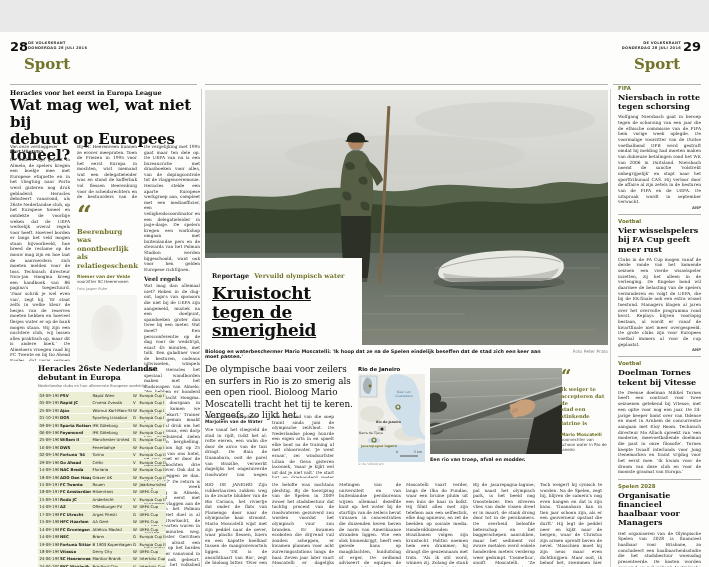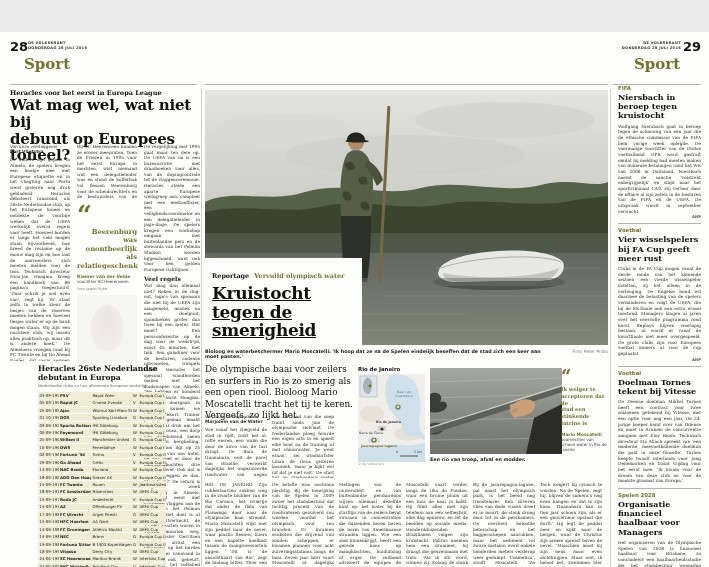--- a/index.html
+++ b/index.html
@@ -13,21 +13,21 @@
   .hrule{height:1px;background:#b3b3ad;}
   .vrule{width:1px;background:#cfcfc9;}
   
   .kicker{font:bold 6.5px "DejaVu Serif",serif;color:#111;}
   .headline{font:bold 15px/1.12 "DejaVu Serif",serif;color:#111;white-space:pre-line;letter-spacing:-.2px;}
   .byline{font:400 4.2px "DejaVu Sans",sans-serif;color:#333;line-height:1.3;}
   .byline b{font-size:4.4px;}
   .t{font:400 4.3px/1.3 "DejaVu Serif",serif;text-align:justify;color:#2e2e2e;overflow:hidden;}
   .subhead{font:bold 6px "DejaVu Serif",serif;color:#111;margin:3px 0 1px 0;}
   .qmark{font:bold 26px/1 "DejaVu Serif",serif;color:#73732c;}
-  .q-text{font:bold 6.8px/1.25 "DejaVu Serif",serif;color:#73732c;white-space:pre-line;text-align:right;}
+  .q-text{font:bold 6.8px/1.25 "DejaVu Serif",serif;color:#73732c;white-space:pre-line;}
   .q-name{font:bold 4.4px "DejaVu Sans",sans-serif;color:#73732c;}
   .q-role{font:400 4px "DejaVu Sans",sans-serif;color:#444;}
   .q-credit{font:400 3.6px "DejaVu Sans",sans-serif;color:#888;}
   .portrait{background:#f5f5f2;position:relative;overflow:hidden;}
   .portrait .head{position:absolute;left:14px;top:10px;width:32px;height:46px;border-radius:50% 50% 40% 40%;
                   background:radial-gradient(ellipse at 50% 35%,#e9e7e1 0%,#efeeea 70%,#f5f5f2 100%);}
   
   .tbl-title{font:bold 7.6px "DejaVu Serif",serif;color:#111;}
   .tbl-sub{font:400 3.8px "DejaVu Sans",sans-serif;color:#666;}
   .trow{display:flex;height:6.5px;margin-bottom:.95px;background:#ecefd3;align-items:center;
@@ -455,21 +455,21 @@
   <div class="abs t" style="left:272px;top:450px;width:62px;height:112px;">De belofte was nochtans plechtig. Bij de toewijzing van de Spelen in 2009 zwoer het stadsbestuur dat tachtig procent van de rioolwateren gezuiverd zou worden voordat het olympisch vuur zou branden. Er kwamen ecoboten die drijvend vuil zouden scheppen, er kwamen plannen voor acht zuiveringsstations langs de baai. Zeven jaar later vaart Moscatelli er dagelijks langs en telt op zijn vingers wat er van terechtkwam: drie stations, waarvan er twee hooguit half werken. De ecoboten liggen roestend aan de kade van Niteroi.</div>
   <div class="abs t" style="left:339px;top:450px;width:62px;height:112px;">Metingen van de universiteit en van buitenlandse persbureaus wijzen allemaal dezelfde kant op: het water bij de startlijn van de zeilers bevat virussen in concentraties die duizenden keren boven de norm van Amerikaanse stranden liggen. Wie een slok binnenkrijgt, heeft een gerede kans op maagklachten, huiduitslag of erger. De zeilbond adviseert de equipes de mond stijf dicht te houden, de handen te ontsmetten en na elke training lang te douchen. Een Duitse zeiler liep vorig jaar al een hardnekkige infectie op.</div>
   <div class="abs t" style="left:406px;top:450px;width:62px;height:112px;">Moscatelli vaart verder, langs de Ilha do Fundao, waar een bruine pluim uit een buis de baai in kolkt. Hij filmt alles met zijn telefoon aan een selfiestick, elke dag opnieuw, en zet de beelden op sociale media. Honderdduizenden Brazilianen volgen zijn kruistocht. Politici noemen hem een drammer; hij draagt die geuzennaam met trots. 'Als ik stil word, winnen zij. Zolang de stank hier hangt, blijf ik filmen.' Zijn grootste succes: de mangrovebossen die hij met subsidie herplantte, honderd hectare groen langs de lagunes.</div>
   <div class="abs t" style="left:473px;top:450px;width:62px;height:112px;">Bij de Jacarepagua-lagune, pal naast het olympisch park, is het beeld nog troostelozer. Een zilveren vlies van dode vissen dreef er in maart; de stank drong door tot in de perskamers. De overheid beloofde beterschap en liet baggerschepen aanrukken, maar het sediment vol zware metalen werd enkele honderden meters verderop weer gedumpt. 'Cosmetica', snuift Moscatelli. 'Ze poetsen de spiegel op terwijl de patient doodbloedt. Geen enkele rivier die hier uitmondt, wordt gezuiverd. Nul van de 55.'</div>
   <div class="abs t" style="left:540px;top:450px;width:62px;height:112px;">Toch weigert hij cynisch te worden. Na de Spelen, zegt hij, blijven de camera's nog even hangen en dat is zijn kans. 'Guanabara kan in tien jaar schoon zijn, als er een gouverneur opstaat die durft.' Hij legt de peddel neer en kijkt naar de bergen, waar de Christus zijn armen spreidt boven de nevel. 'Misschien moet hij zijn neus maar even dichtknijpen. Maar ooit, ik beloof het, zwemmen hier weer kinderen.' Dan start hij de buitenboordmotor en vaart de smurrie weer in.</div>
 
   <div class="abs" style="left:618px;top:50px;width:83px;">
 
     <div>
       <div class="sb-label">FIFA</div>
-      <div class="sb-title">Niersbach in beroep tegen kruistocht</div>
+      <div class="sb-title">Niersbach in rotte tegen schorsing</div>
       <div class="sb-body">Wolfgang Niersbach gaat in beroep tegen de schorsing van een jaar die de ethische commissie van de FIFA hem vorige week oplegde. De voormalige voorzitter van de Duitse voetbalbond DFB werd gestraft omdat hij melding had moeten maken van dubieuze betalingen rond het WK van 2006 in Duitsland. Niersbach noemt de sanctie 'volstrekt onbegrijpelijk' en stapt naar het sporttribunaal CAS. Hij verloor door de affaire al zijn zetels in de besturen van de FIFA en de UEFA. De uitspraak wordt in september verwacht.</div>
       <div class="anp">ANP</div>
       <div class="sb-rule"></div>
     </div>
 
     <div>
       <div class="sb-label">Voetbal</div>
       <div class="sb-title">Vier wisselspelers bij FA Cup geeft meer rust</div>
       <div class="sb-body">Clubs in de FA Cup mogen vanaf de derde ronde van het komende seizoen een vierde wisselspeler inzetten, zij het alleen in de verlenging. De Engelse bond wil daarmee de belasting van de spelers verminderen en volgt de UEFA, die bij de EK-finale ook een extra wissel toestond. Managers klagen al jaren over het overvolle programma rond kerst. Replays blijven voorlopig bestaan, al wordt er vanaf de kwartfinale niet meer overgespeeld. De grote clubs zijn voor Europees voetbal immers al voor de cup geplaatst.</div>
       <div class="anp">ANP</div>

